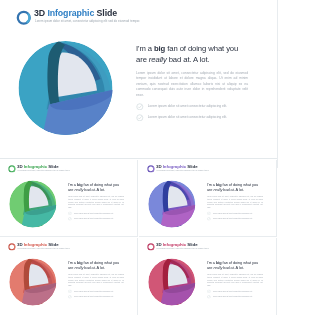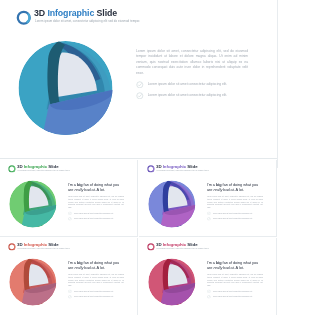--- a/index.html
+++ b/index.html
@@ -87,20 +87,21 @@
         </svg>
     <div class="hero-head">
       <svg class="logo-ring" viewBox="0 0 15 15">
             <circle class="lg-dark" cx="7.5" cy="7.5" r="5.75" fill="none" stroke-width="2.2"></circle>
             <path class="lg-light" d="M 11.4 3.4 A 5.75 5.75 0 0 1 10.2 12.4" fill="none" stroke-width="2.2"></path>
           </svg>
       <div class="hero-title"><span class="t1">3D </span><span class="t2">Infographic</span><span class="t3"> Slide</span></div>
       <div class="hero-sub">Lorem ipsum dolor sit amet, consectetur adipiscing elit sed do eiusmod tempor.</div>
     </div>
     <div class="rtext">
+      <div class="rhead"><span>I'm a </span><b>big</b><span> fan of doing what you are </span><i>really</i><span> bad at. A lot.</span></div>
       <div class="rbody">Lorem ipsum dolor sit amet, consectetur adipiscing elit, sed do eiusmod tempor incididunt ut labore et dolore magna aliqua. Ut enim ad minim veniam, quis nostrud exercitation ullamco laboris nisi ut aliquip ex ea commodo consequat duis aute irure dolor in reprehenderit voluptate velit esse.</div>
       <div class="bullets">
         <div class="brow">
           <svg class="bicon" viewBox="0 0 16 16">
                 <circle cx="8" cy="8" r="6.4" fill="none" stroke="#cdd6da" stroke-width="1.3"></circle>
                 <path d="M 4.9 8.2 L 7.1 10.4 L 11.3 5.6" fill="none" stroke="#cdd6da" stroke-width="1.3" stroke-linecap="round" stroke-linejoin="round"></path>
               </svg>
           <span class="btext">Lorem ipsum dolor sit amet consectetur adipiscing elit.</span>
         </div>
         <div class="brow">

